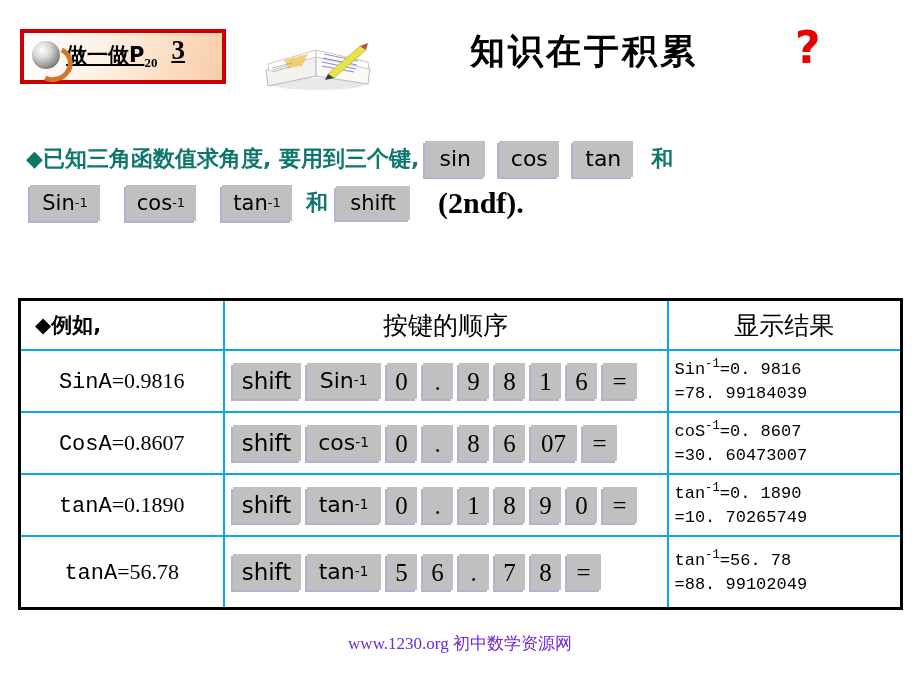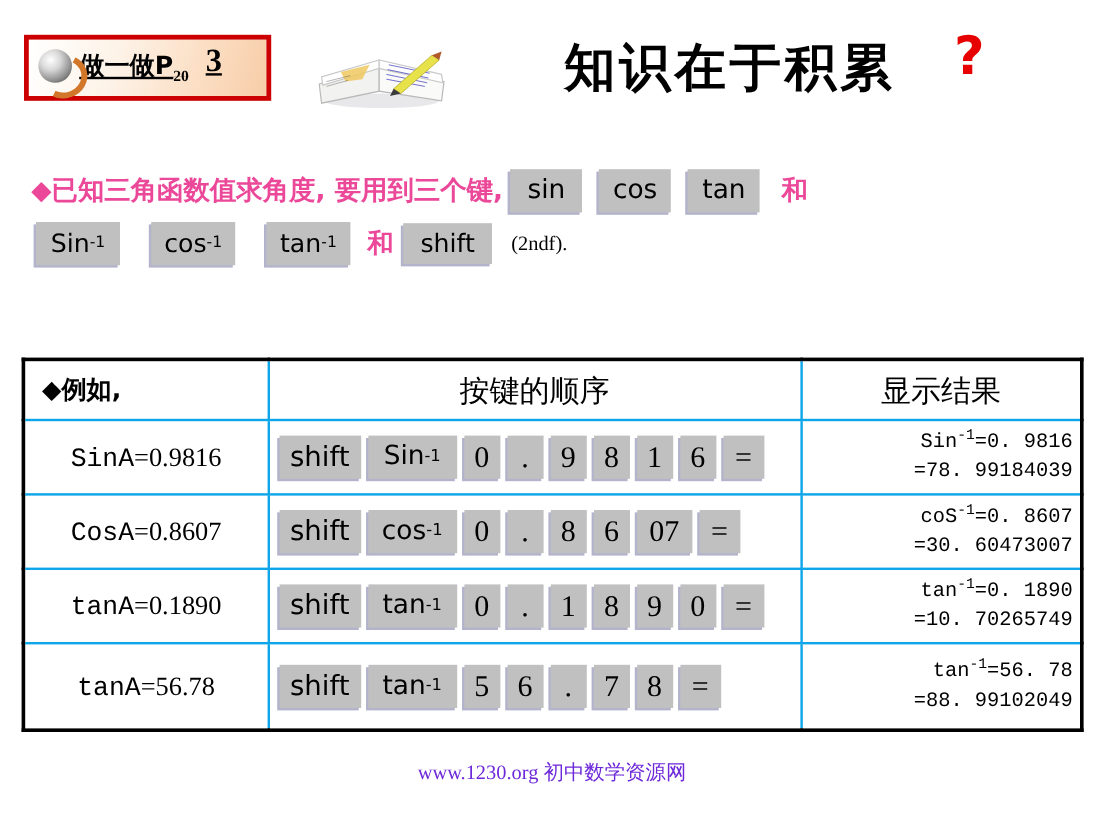--- a/index.html
+++ b/index.html
@@ -84,21 +84,21 @@
     height: 62px;
   }
 
   
   #slide-title {
     position: absolute;
     left: 470px;
     top: 28px;
     font-family: "DejaVu Sans", sans-serif;
     font-weight: bold;
-    font-size: 43px;
+    font-size: 35px;
     letter-spacing: 3px;
     color: #000;
     white-space: nowrap;
     text-align: center;
   }
   #title-qmark {
     position: absolute;
     left: 795px;
     top: 22px;
     font-family: "DejaVu Sans", sans-serif;
@@ -111,21 +111,21 @@
   #body-block {
     position: absolute;
     left: 26px;
     top: 137px;
     width: 880px;
   }
   .cn {
     font-family: "DejaVu Sans", sans-serif;
     font-weight: bold;
     font-size: 22px;
-    color: #ec4899;
+    color: #0f766e;
     white-space: nowrap;
   }
   .body-line {
     display: flex;
     align-items: center;
     height: 44px;
   }
   .key {
     display: inline-flex;
     align-items: center;
@@ -138,24 +138,25 @@
     line-height: 1;
     box-sizing: border-box;
     white-space: nowrap;
   }
   .key sup { font-size: 0.62em; }
   .key-fn { width: 60px; height: 36px; }
   .key-inv { width: 70px; height: 36px; font-size: 21px; }
   .key-shift { width: 74px; height: 34px; font-size: 21px; }
   #paren-2ndf {
     font-family: "Liberation Serif", serif;
-    font-size: 17px;
-    color: #000;
-    margin-left: 16px;
+    font-size: 30px;
+    color: #000;
+    margin-left: 28px;
     white-space: nowrap;
+    font-weight: bold;
   }
 
   
   #example-table {
     position: absolute;
     left: 18px;
     top: 298px;
     width: 884px;
     border-collapse: collapse;
     border: 3px solid #000;
@@ -208,21 +209,21 @@
     font-family: "Liberation Serif", serif;
     font-size: 25px;
   }
   .key-digit.wide { width: 46px; }
   .key-eq {
     width: 34px; height: 36px;
     font-family: "Liberation Serif", serif;
     font-size: 25px;
   }
   .res-cell {
-    text-align: right;
+    text-align: left;
     font-family: "Liberation Mono", "DejaVu Sans Mono", monospace;
     font-size: 17px;
     line-height: 1.45;
     color: #000;
     padding: 2px 6px !important;
   }
   .res-cell .l1, .res-cell .l2 { display: block; white-space: nowrap; }
   .res-cell sup { font-size: 0.72em; }
 
   

